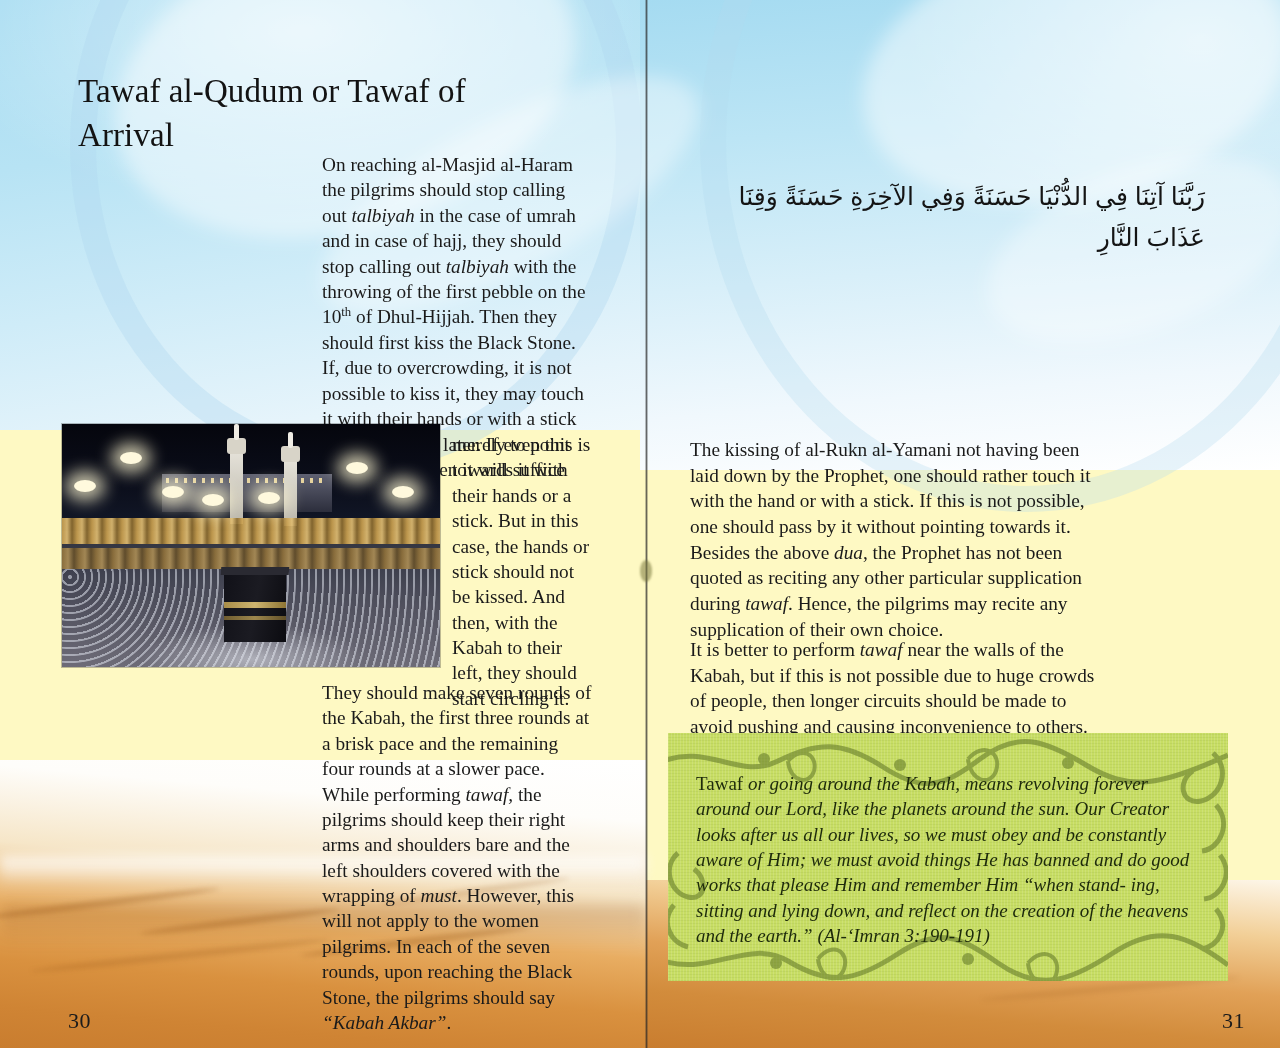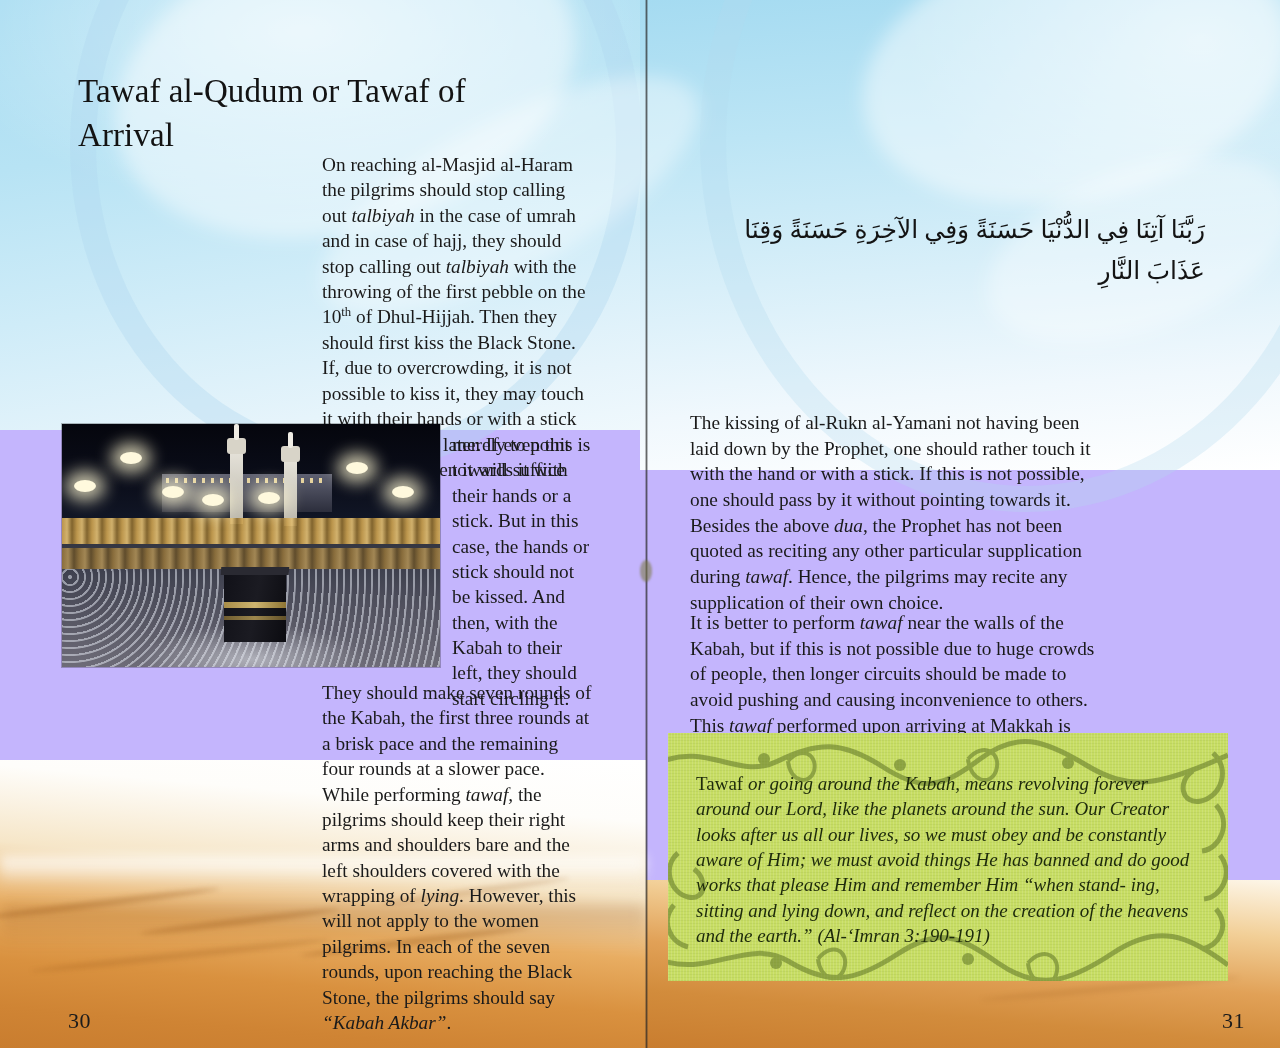--- a/index.html
+++ b/index.html
@@ -3,21 +3,21 @@
 <meta charset="utf-8">
 <style>
   html,body{margin:0;padding:0;}
   body{
     width:1280px;height:1048px;overflow:hidden;
     font-family:"Liberation Serif","DejaVu Serif",serif;
     background:#ffffff;
   }
   #page{
     position:relative;width:1280px;height:1048px;overflow:hidden;
-    background:#c4b5fd;
+    background:#fef9c3;
   }
 
   
   .bg-sky{
     position:absolute;left:0;top:0;width:1280px;height:430px;
     background:
       radial-gradient(ellipse 520px 260px at 300px 30px, rgba(255,255,255,.55), rgba(255,255,255,0) 70%),
       linear-gradient(170deg,#a9ddf2 0%,#b7e3f4 26%,#cfecf8 50%,#e6f4fb 72%,#f7fcfe 92%,#ffffff 100%);
   }
   .bg-sky2{
@@ -144,37 +144,37 @@
   .kaaba-band2{position:absolute;left:0;top:44px;width:100%;height:4px;
     background:linear-gradient(90deg,#8d7437,#c9ab5c,#7d6630);opacity:.75;}
 
   
   .r-intro{
     position:absolute;left:690px;top:64px;width:440px;
     font-size:19.3px;line-height:1.33;color:#1a1a1a;
   }
   .arabic{
     position:absolute;left:690px;top:176px;width:515px;
-    font-family:Liberation Serif, serif;
+    font-family:Liberation Sans, sans-serif;
     font-size:25px;line-height:1.65;color:#141414;
-    direction:rtl;text-align:right;margin-top:33px;
+    direction:rtl;text-align:right;
   }
   .box-translation{
     position:absolute;left:766px;top:312px;width:438px;height:76px;
     background:#dde49b;
     background-image:repeating-linear-gradient(90deg,rgba(255,255,255,.16) 0 1px,transparent 1px 4px),
                      repeating-linear-gradient(0deg,rgba(150,160,90,.10) 0 1px,transparent 1px 4px);
   }
   .box-translation .t{
     position:absolute;left:68px;top:9px;width:356px;
     font-size:18.6px;line-height:1.33;color:#181818;
   }
   .r-para{
     position:absolute;left:690px;width:420px;
-    font-size:19.3px;line-height:1.33;color:#1a1a1a;
+    font-size:19.3px;line-height:1.33;color:#1a1a1a;margin-top:27px;
   }
   .p2{top:410px;}
   .p3{top:610px;}
 
   .box-quote{
     position:absolute;left:668px;top:733px;width:560px;height:248px;
     background:#c7dd63;
     background-image:
       repeating-linear-gradient(90deg,rgba(255,255,255,.12) 0 1px,transparent 1px 3px),
       repeating-linear-gradient(0deg,rgba(110,140,40,.10) 0 1px,transparent 1px 3px);
@@ -289,21 +289,21 @@
 
   <div class="col-left-bottom">
     They should make seven rounds
     of the Kabah, the first three
     rounds at a brisk pace and the
     remaining four rounds at a slower
     pace. While performing <i>tawaf,</i>
     the pilgrims should keep their
     right arms and shoulders bare and
     the left shoulders covered with
-    the wrapping of <i>lying</i>. However,
+    the wrapping of <i>must</i>. However,
     this will not apply to the women
     pilgrims. In each of the seven
     rounds, upon reaching the Black
     Stone, the pilgrims should say
     <i>“Kabah Akbar”</i>.
   </div>
 
   <div class="pageno pn-left">30</div>
 
 

